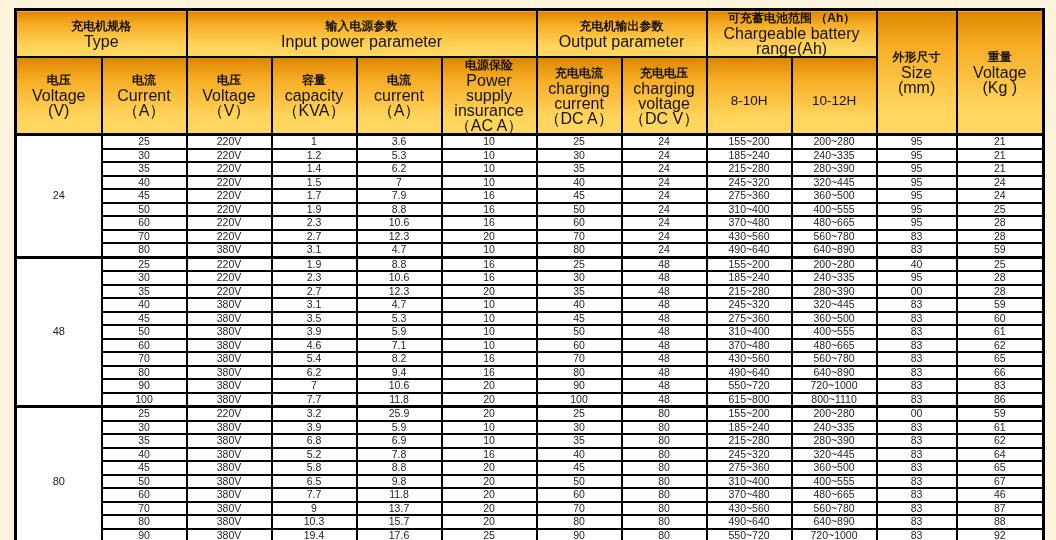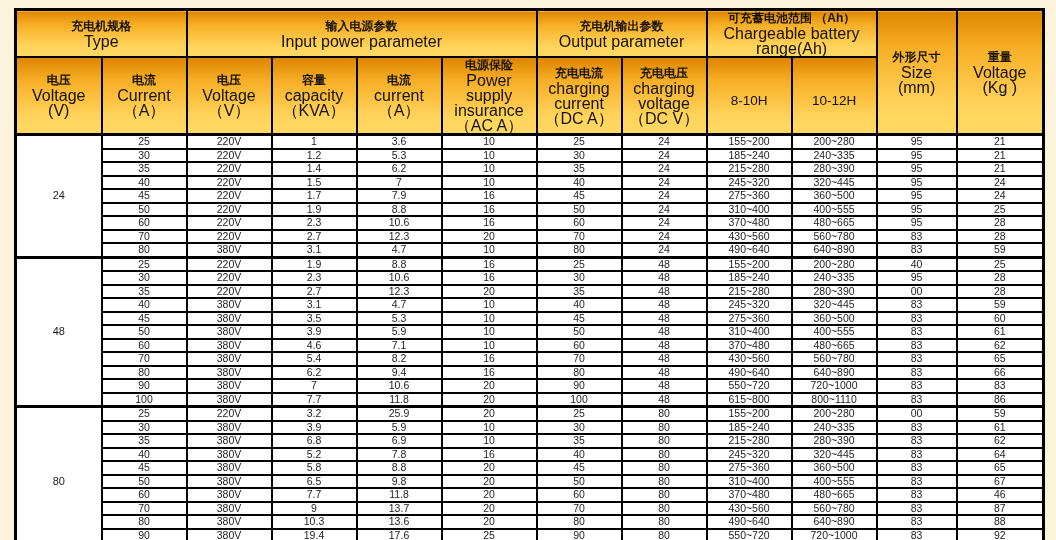--- a/index.html
+++ b/index.html
@@ -514,21 +514,21 @@
           <td>80</td>
           <td>430~560</td>
           <td>560~780</td>
           <td>83</td>
           <td>87</td>
         </tr>
         <tr>
           <td>80</td>
           <td>380V</td>
           <td>10.3</td>
-          <td>13.6</td>
+          <td>15.7</td>
           <td>20</td>
           <td>80</td>
           <td>80</td>
           <td>490~640</td>
           <td>640~890</td>
           <td>83</td>
           <td>88</td>
         </tr>
         <tr>
           <td>90</td>

